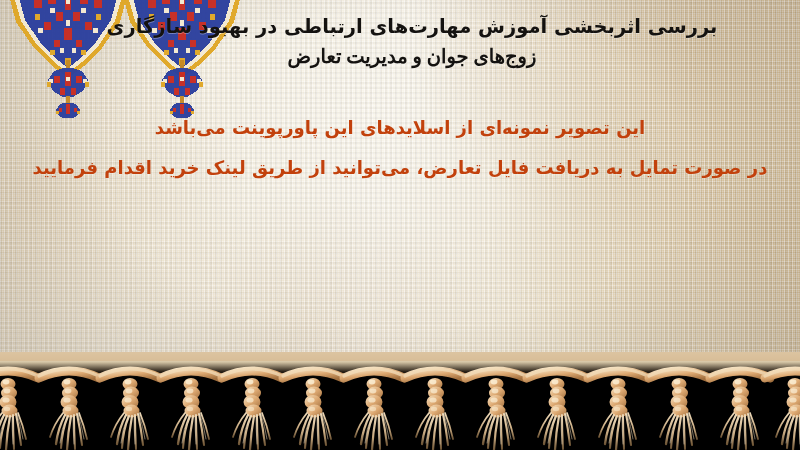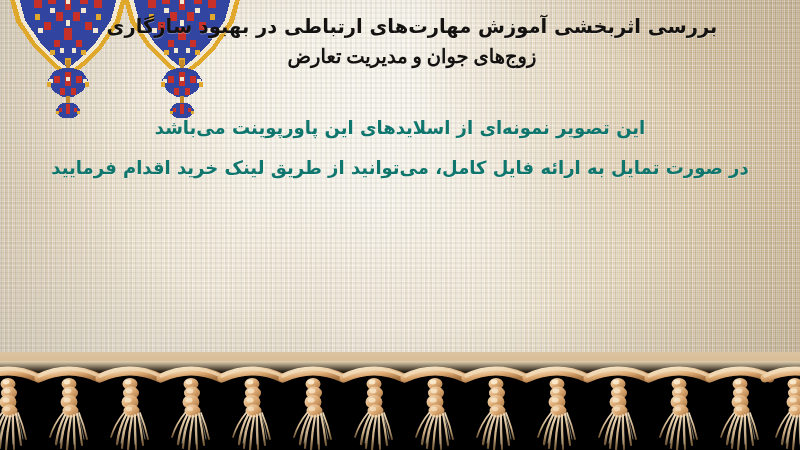--- a/index.html
+++ b/index.html
@@ -93,21 +93,21 @@
     letter-spacing:-.2px;
     text-shadow:0 1px 0 rgba(255,255,255,.30);
   }
   .title .ln { display:block; white-space:nowrap; }
   .title .ln2 { font-size:19.5px;font-family:Liberation Serif, serif; }
 
   .body {
     position:absolute;
     top:108px; right:0;
     width:800px;
-    color:#0f766e;
+    color:#c2410c;
     font-family:"DejaVu Sans", sans-serif;
     font-weight:bold;
     font-size:18px;
     line-height:40px;
     text-shadow:0 1px 0 rgba(255,255,255,.28);
   }
   .body .ln { display:block; white-space:nowrap; }
 
   
   .fringe-band {
@@ -262,21 +262,21 @@
 
   <div class="text-layer">
 
     <div class="title">
       <span class="ln ln1">بررسی اثربخشی آموزش مهارت‌های ارتباطی در بهبود سازگاری</span>
       <span class="ln ln2">زوج‌های جوان و مدیریت تعارض</span>
     </div>
 
     <div class="body">
       <span class="ln">این تصویر نمونه‌ای از اسلایدهای این پاورپوینت می‌باشد</span>
-      <span class="ln">در صورت تمایل به ارائه فایل کامل، می‌توانید از طریق لینک خرید اقدام فرمایید</span>
+      <span class="ln">در صورت تمایل به دریافت فایل تعارض، می‌توانید از طریق لینک خرید اقدام فرمایید</span>
     </div>
 
   </div>
 
   <div class="fringe-band">
     <div class="fringe-top-blend"></div>
 
     <svg class="fringe-svg" width="800" height="98" viewBox="0 0 800 98">
       <defs>
         <linearGradient id="cord" x1="0" y1="0" x2="0" y2="1">

